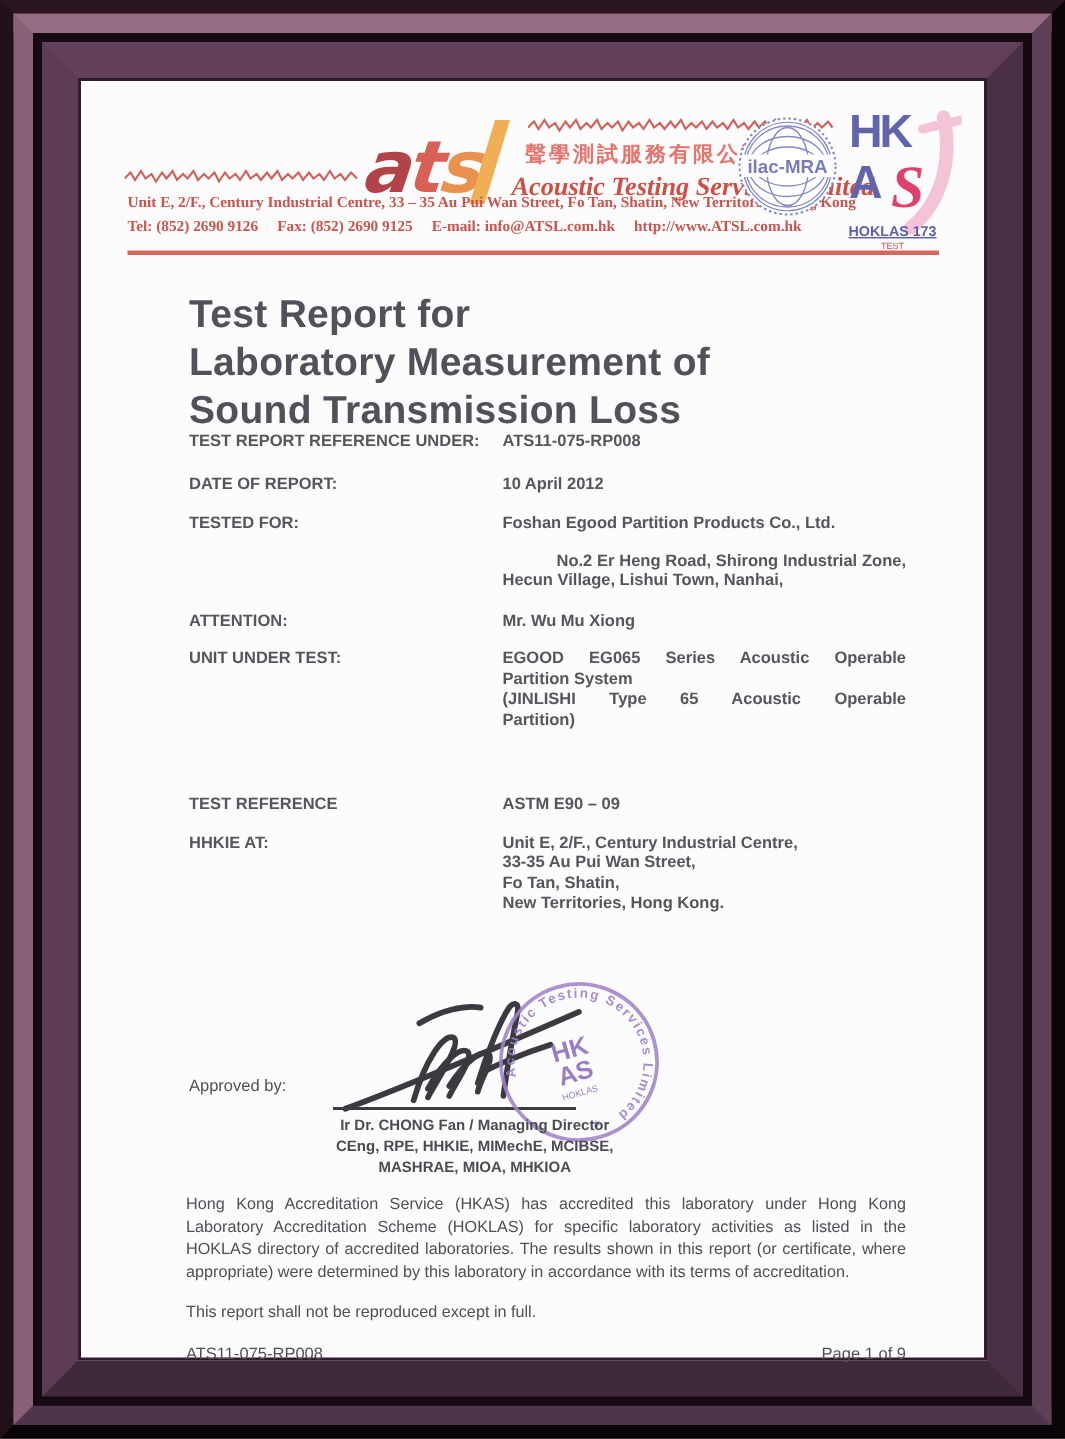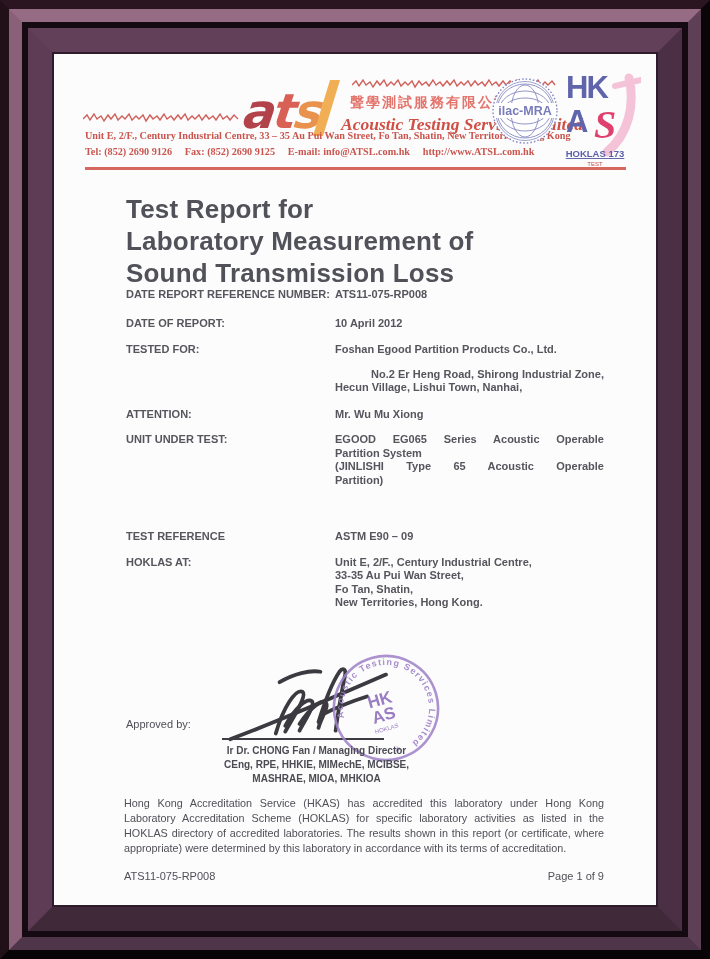--- a/index.html
+++ b/index.html
@@ -115,21 +115,21 @@
 
       <div class="title">
         <div>Test Report for</div>
         <div>Laboratory Measurement of</div>
         <div>Sound Transmission Loss</div>
       </div>
 
       <div class="details">
 
         <div class="drow mb15">
-          <div>DATE REPORT REFERENCE NUMBER:</div>
+          <div>TEST REPORT REFERENCE UNDER:</div>
           <div class="dval">ATS11-075-RP008</div>
         </div>
 
         <div class="drow mb13">
           <div>DATE OF REPORT:</div>
           <div class="dval">10 April 2012</div>
         </div>
 
         <div class="drow mb13">
           <div>TESTED FOR:</div>
@@ -154,21 +154,21 @@
             <div>Partition)</div>
           </div>
         </div>
 
         <div class="drow mb12">
           <div>TEST REFERENCE</div>
           <div class="dval">ASTM E90 – 09</div>
         </div>
 
         <div class="drow">
-          <div>HOKLAS AT:</div>
+          <div>HHKIE AT:</div>
           <div class="dval">
             <div>Unit E, 2/F., Century Industrial Centre,</div>
             <div>33-35 Au Pui Wan Street,</div>
             <div>Fo Tan, Shatin,</div>
             <div>New Territories, Hong Kong.</div>
           </div>
         </div>
       </div>
 
       <div class="approval">
@@ -207,20 +207,21 @@
 
         <div class="sig-names">
           <div>Ir Dr. CHONG Fan / Managing Director</div>
           <div>CEng, RPE, HHKIE, MIMechE, MCIBSE,</div>
           <div>MASHRAE, MIOA, MHKIOA</div>
         </div>
       </div>
 
       <div class="footer">
         <div class="acc-para">Hong Kong Accreditation Service (HKAS) has accredited this laboratory under Hong Kong Laboratory Accreditation Scheme (HOKLAS) for specific laboratory activities as listed in the HOKLAS directory of accredited laboratories. The results shown in this report (or certificate, where appropriate) were determined by this laboratory in accordance with its terms of accreditation.</div>
+        <div class="repro">This report shall not be reproduced except in full.</div>
         <div class="bottom-row">
           <span>ATS11-075-RP008</span>
           <span>Page 1 of 9</span>
         </div>
       </div>
 
     </div>
    </div>
   </div>
  </div>

